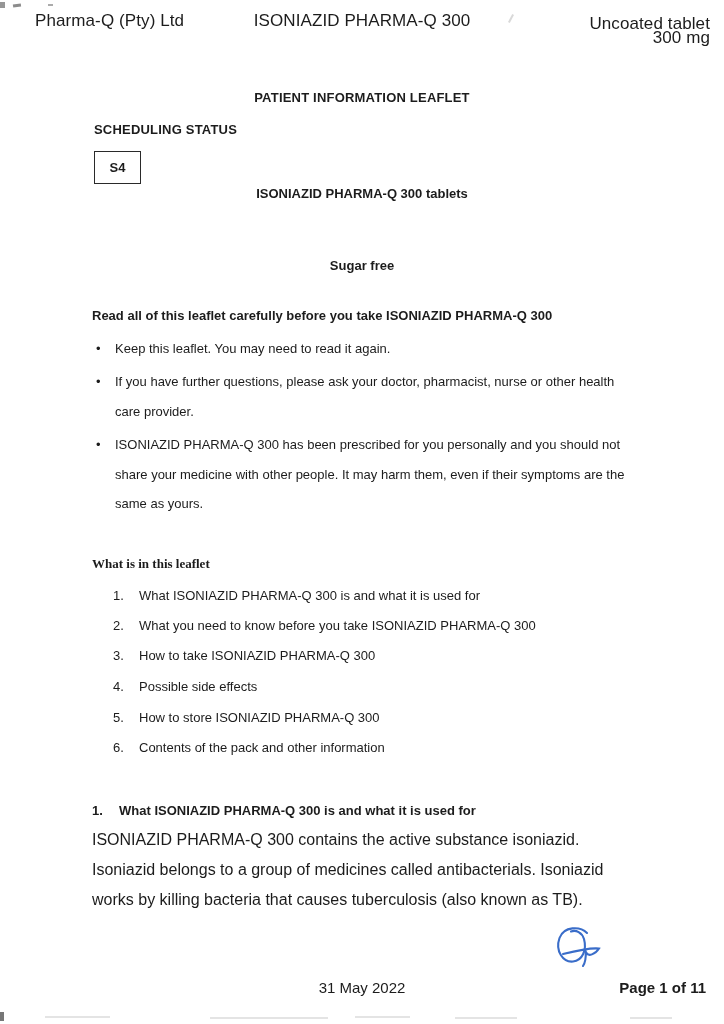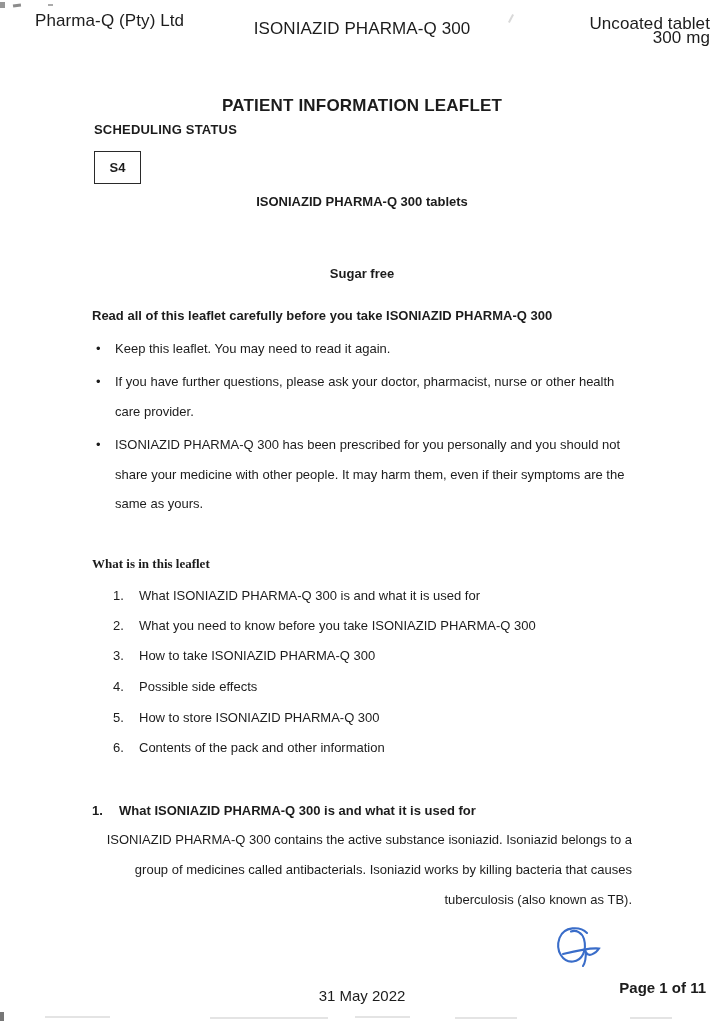--- a/index.html
+++ b/index.html
@@ -7,42 +7,42 @@
   .page {
     position:relative;
     width:724px; height:1024px;
     background:#ffffff;
     font-family:"Liberation Sans", sans-serif;
     color:#1c1c1c;
     overflow:hidden;
   }
   .abs { position:absolute; }
   .bold { font-weight:bold; }
-  .centered { left:0; width:724px; text-align:center;margin-top:8px; }
+  .centered { left:0; width:724px; text-align:center; }
   .hdr-text { font-size:17px; line-height:16px; letter-spacing:0.1px; }
   .hdr-right { right:14px; text-align:right; line-height:13.5px; }
-  .doc-title { font-size:17px; letter-spacing:0.2px; }
+  .doc-title { font-size:13px; letter-spacing:0.2px; }
   .body-text { font-size:13px; }
   .lh-single { line-height:20px; }
   .sched-box {
     left:94px; top:151px; width:47px; height:33px;
     border:1.5px solid #2a2a2a;
     display:flex; align-items:center; justify-content:center;
     font-weight:bold; font-size:13px;
   }
   .bullet-item { left:96px; width:534px; display:flex; }
   .bullet-dot { flex:0 0 19px; font-size:13px; line-height:29.5px; }
   .bullet-text { width:515px; font-size:13px; line-height:29.5px; }
   .toc-item { left:113px; display:flex; }
   .toc-num { flex:0 0 26px; font-size:13px; line-height:20px; }
   .toc-text { font-size:13px; line-height:20px; white-space:nowrap; }
   .sec-heading { left:92px; display:flex; font-weight:bold; }
   .sec-num { flex:0 0 27px; font-size:13px; line-height:20px; }
   .sec-title { font-size:13px; line-height:20px; white-space:nowrap; }
-  .sec-body { left:92px; width:540px; font-size:13px; line-height:30px;text-align:right; }
+  .sec-body { left:92px; width:540px; font-size:16px; line-height:30px; }
   .footer-text { font-size:15px; line-height:16px; }
   .signature { left:551px; top:924px; width:54px; height:50px; }
   
   .artifact { position:absolute; background:#2e2e2e; }
   .a1 { left:0; top:2px; width:5px; height:6px; opacity:.5; }
   .a2 { left:13px; top:4px; width:8px; height:3px; opacity:.55; transform:rotate(-8deg); }
   .a3 { left:48px; top:4px; width:5px; height:2px; opacity:.4; }
   .a4 { left:510px; top:14px; width:2px; height:9px; opacity:.28; transform:rotate(28deg); background:#777; }
   .a5 { left:0; top:1012px; width:4px; height:9px; opacity:.65; }
   .streak { position:absolute; height:2px; background:#c4c4c4; opacity:.45; }

